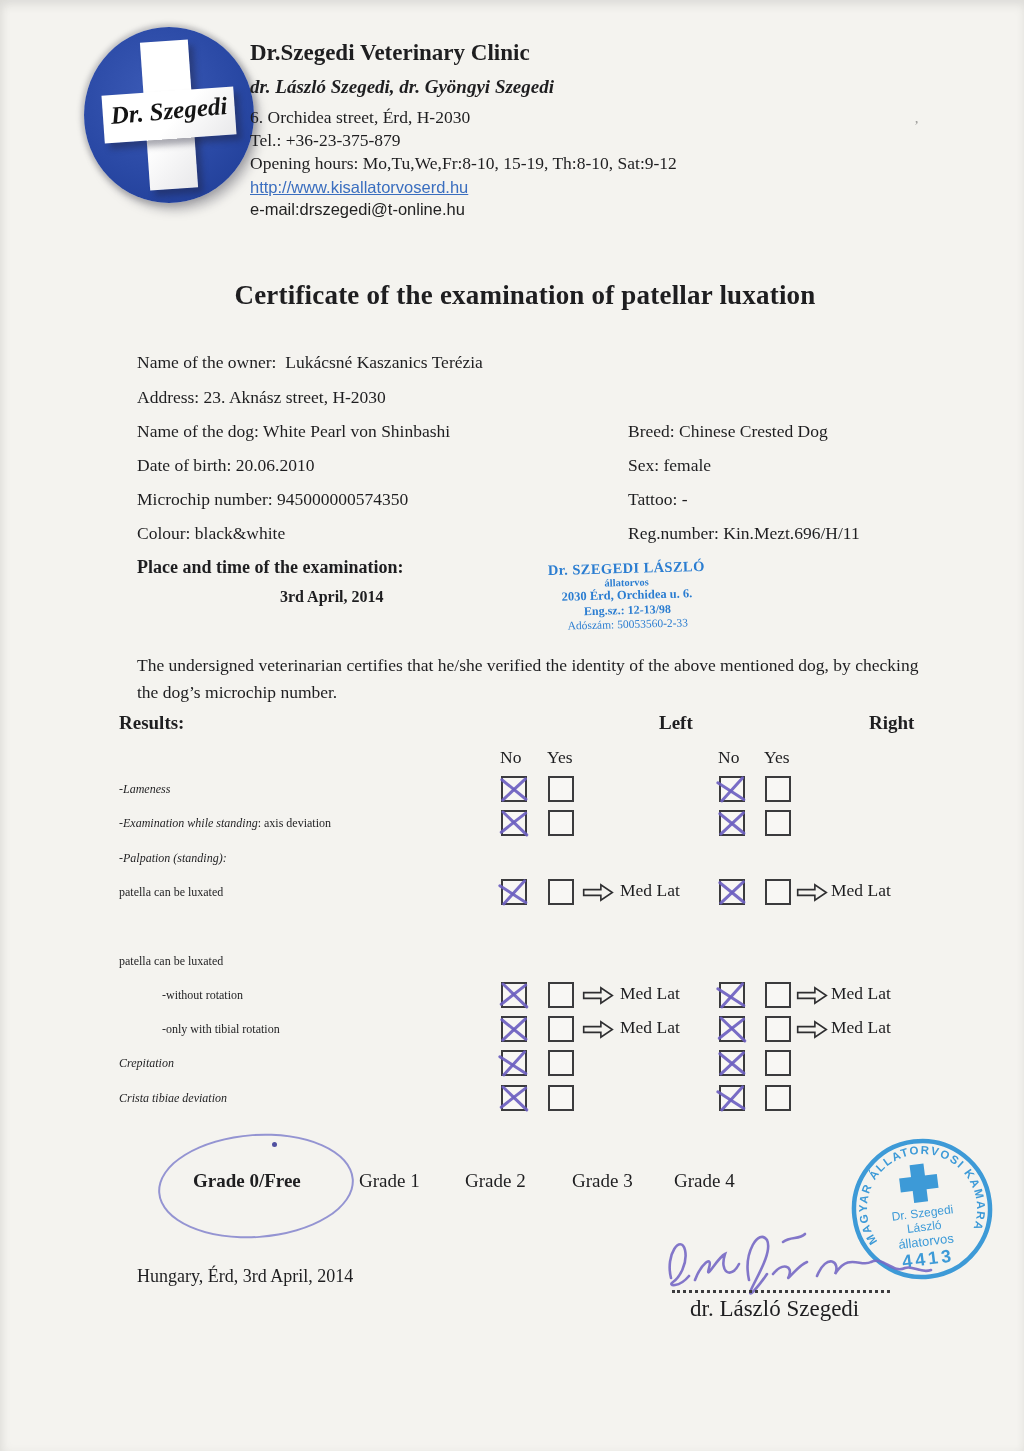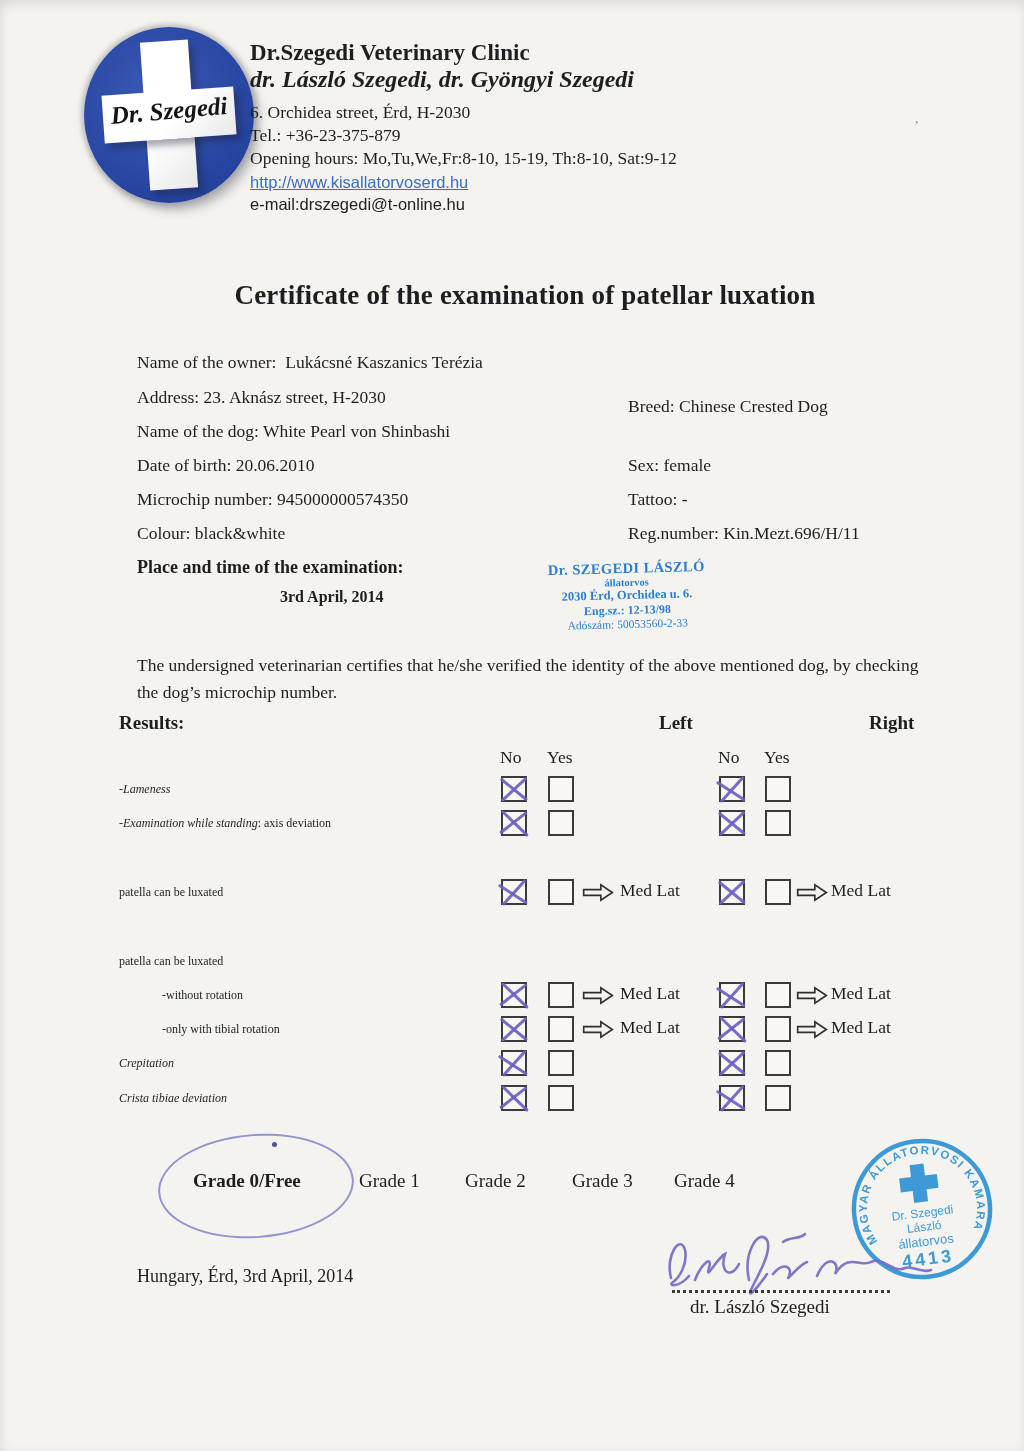--- a/index.html
+++ b/index.html
@@ -20,21 +20,21 @@
     box-shadow:0 0 5px 3px rgba(130,130,138,.45), 6px 8px 10px rgba(110,110,120,.4);}
   .cross-wrap{position:absolute;left:0;top:0;width:100%;height:100%;transform:rotate(-4deg);}
   .bar{position:absolute;background:linear-gradient(135deg,#ffffff 55%,#e8e8ea);}
   .bar.v{left:61px;top:14px;width:48px;height:148px;box-shadow:5px 6px 6px rgba(30,30,50,.38);}
   .bar.h{left:19px;top:64px;width:132px;height:48px;box-shadow:5px 6px 6px rgba(30,30,50,.38);}
   .logo-script{position:absolute;left:8px;top:70px;width:154px;text-align:center;
     font-style:italic;font-weight:bold;font-size:25px;color:#141414;transform:rotate(-5deg);
     text-shadow:1px 1px 0 rgba(255,255,255,.55);}
   .hdr{left:250px;top:40px;width:612px;text-align:left;}
   .hdr .clinic{font-size:23px;font-weight:bold;}
-  .hdr .docs{font-size:24px;font-weight:bold;font-style:italic;}
+  .hdr .docs{font-size:19px;font-weight:bold;font-style:italic;margin-top:10px;}
   .hdr .addr{font-size:17.5px;margin-top:9px;}
   .hdr .tel{font-size:17.5px;margin-top:2px;}
   .hdr .hours{font-size:17.5px;margin-top:2px;}
   .hdr .url{font-family:"Liberation Sans",sans-serif;font-size:16.5px;margin-top:4px;}
   .hdr .url a{color:#3a6ebf;text-decoration:underline;cursor:pointer;}
   .hdr .mail{font-family:"Liberation Sans",sans-serif;font-size:16.5px;margin-top:3px;color:#222;}
 
   .artifact{left:914px;top:118px;color:#9a9a98;font-size:15px;}
 
   
@@ -93,21 +93,21 @@
   .stamp2 text{fill:#2e93d6;font-family:"Liberation Sans",sans-serif;}
   .ringtext{font-size:11.5px;font-weight:bold;letter-spacing:1.6px;}
   .ctext{font-size:12px;}
   .ctext2{font-size:13px;}
   .cnum{font-size:18px;font-weight:bold;letter-spacing:3px;}
 
   
   .sig{left:655px;top:1222px;width:300px;height:84px;}
   .sig path{fill:none;stroke:#7668c4;stroke-width:2.6px;stroke-linecap:round;opacity:.9;}
   .dotline{left:672px;top:1272px;width:218px;height:18px;border-bottom:3px dotted #3c3c3e;}
-  .signer{left:690px;top:1296px;font-size:19px;}
+  .signer{left:690px;top:1296px;font-size:23px;}
   .placedate{left:137px;top:1266px;font-size:18px;}
 </style>
 </head>
 <body>
 
 <div class="page">
 
   <div class="abs logo">
     <div class="cross-wrap">
       <div class="bar v"></div>
@@ -126,21 +126,21 @@
     <div class="mail">e-mail:drszegedi@t-online.hu</div>
   </div>
 
   <span class="abs artifact">’</span>
 
   <div class="abs title">Certificate of the examination of patellar luxation</div>
 
   <div class="f c1" style="top:352px"><b>Name of the owner:</b>&nbsp; <span>Lukácsné Kaszanics Terézia</span></div>
   <div class="f c1" style="top:387px"><b>Address:</b> <span>23. Aknász street, H-2030</span></div>
   <div class="f c1" style="top:421px"><b>Name of the dog:</b> <span>White Pearl von Shinbashi</span></div>
-  <div class="f c2" style="top:396px"><b>Breed:</b> <span>Chinese Crested Dog</span></div>
+  <div class="f c2" style="top:421px"><b>Breed:</b> <span>Chinese Crested Dog</span></div>
   <div class="f c1" style="top:455px"><b>Date of birth:</b> <span>20.06.2010</span></div>
   <div class="f c2" style="top:455px"><b>Sex:</b> <span>female</span></div>
   <div class="f c1" style="top:489px"><b>Microchip number:</b> <span>945000000574350</span></div>
   <div class="f c2" style="top:489px"><b>Tattoo:</b> <span>-</span></div>
   <div class="f c1" style="top:523px"><b>Colour:</b> <span>black&amp;white</span></div>
   <div class="f c2" style="top:523px"><b>Reg.number:</b> <span>Kin.Mezt.696/H/11</span></div>
   <div class="f c1" style="top:557px;font-weight:bold;font-size:18px">Place and time of the examination:</div>
   <div class="abs exam-date">3rd April, 2014</div>
 
   <div class="abs stamp1">
@@ -175,20 +175,23 @@
     </div>
 
     <div class="row" style="top:101px">
       <span class="rl"><span class="it">-Examination while standing</span><span>: axis deviation</span></span>
       <div class="cb ck v3 lno"></div>
       <div class="cb lyes"></div>
       <div class="cb ck v1 rno"></div>
       <div class="cb ryes"></div>
     </div>
 
+    <div class="row" style="top:136px">
+      <span class="rl it">-Palpation (standing):</span>
+    </div>
 
     <div class="row" style="top:170px">
       <span class="rl">patella can be luxated</span>
       <div class="cb ck v2 lno"></div>
       <div class="cb lyes"></div>
       <svg class="arr larr" viewBox="0 0 34 22">
           <path d="M2,8 H20 V3 L32,11 L20,19 V14 H2 Z"></path>
         </svg>
       <span class="ml lml">Med Lat</span>
       <div class="cb ck v1 rno"></div>

